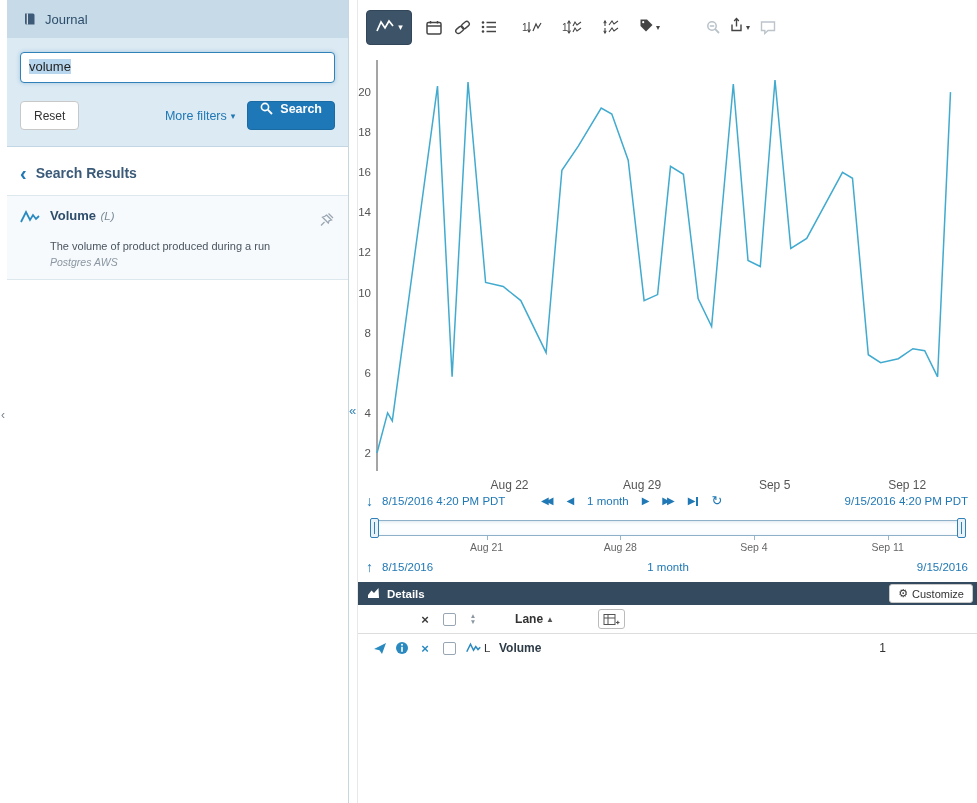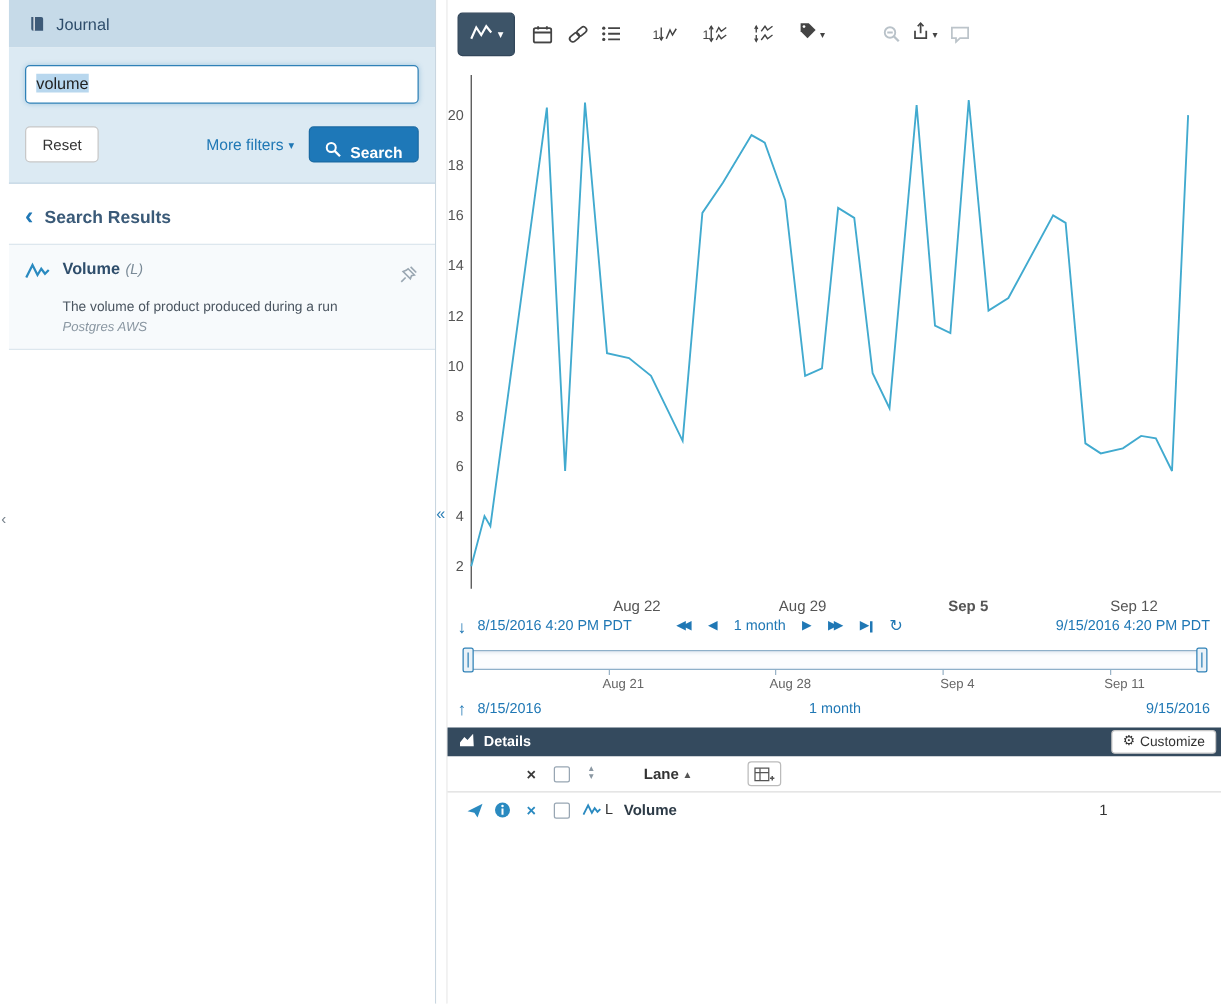--- a/index.html
+++ b/index.html
@@ -19,21 +19,21 @@
   .search-box{background:#dceaf3;padding:14px 13px 16px;border-bottom:1px solid #c3d6e4}
   .search-input{height:31px;background:#fff;border:1px solid #2f81b7;border-radius:4px;padding:6px 8px;
     font-size:13px;color:#222;box-shadow:0 0 4px rgba(47,129,183,.35);cursor:text}
   .search-input .sel{background:#b8d7ee}
   .search-actions{display:flex;align-items:center;margin-top:18px;gap:12px}
   .btn-reset{background:#fff;border:1px solid #c8c8c8;border-radius:4px;height:29px;padding:0 13px;
     font-size:12px;color:#333;cursor:pointer;font-family:inherit}
   .more-filters{margin-left:auto;color:#2078b5;font-size:12.5px;cursor:pointer;display:flex;align-items:center;gap:4px;text-decoration:none}
   .more-filters .caret{font-size:9px}
   .btn-search{background:#1e78b8;border:1px solid #1a6aa3;color:#fff;height:29px;border-radius:4px;
-    padding:0 12px;font-size:12.5px;font-weight:bold;display:flex;align-items:flex-end;gap:7px;cursor:pointer;font-family:inherit}
+    padding:0 12px;font-size:12.5px;font-weight:bold;display:flex;align-items:flex-start;gap:7px;cursor:pointer;font-family:inherit}
   .results-header{display:flex;align-items:center;gap:9px;padding:18px 13px 10px;font-size:14px;font-weight:bold;color:#3a5a78}
   .results-header .back{color:#2078b5;font-size:20px;font-weight:bold;line-height:14px;cursor:pointer}
   .result-card{display:flex;align-items:flex-start;gap:10px;margin-top:4px;padding:10px 13px 11px;background:#f7fafc;
     border-top:1px solid #dde7ee;border-bottom:1px solid #dde7ee;cursor:pointer}
   .result-card .sig{margin-top:3px}
   .r-title{font-weight:bold;font-size:13px;color:#2e4d6b}
   .r-unit{font-style:italic;color:#7a8a97;font-size:11.5px}
   .r-desc{font-size:11px;color:#4a5560;margin-top:16px}
   .r-src{font-size:10.5px;color:#8a97a2;font-style:italic;margin-top:4px}
   .pin{margin-left:auto;margin-top:6px;cursor:pointer}
@@ -70,21 +70,21 @@
   .endbar{display:inline-block;width:2px;height:9px;background:#2078b5;margin-left:1px}
   .refresh{font-size:13px}
   
   .slider{position:absolute;left:14px;top:519px;width:592px;height:20px}
   .track{position:absolute;left:0;top:1px;width:592px;height:16px;border:1px solid #8fb0c9;background:#fcfdfe;
     border-radius:2px;box-shadow:inset 0 1px 3px #dce6ee;cursor:ew-resize}
   .handle{position:absolute;top:-1px;width:9px;height:20px;background:#eaf2f8;border:1px solid #2f81b7;border-radius:2px;cursor:col-resize}
   .handle::after{content:"";position:absolute;left:3px;top:3px;width:1px;height:12px;background:#2f81b7}
   .handle.left{left:-2px}.handle.right{right:-2px}
   .tickmark{position:absolute;top:17px;width:1px;height:4px;background:#9ab4c8}
-  #slider-labels{position:absolute;left:26px;top:541px;width:592px;height:14px}
+  #slider-labels{position:absolute;left:14px;top:541px;width:592px;height:14px}
   .stick{position:absolute;transform:translateX(-50%);font-size:10.5px;color:#666;white-space:nowrap}
   
   .inv-row{position:absolute;left:0;top:561px;width:620px;height:18px;font-size:11.5px}
   .inv-center{position:absolute;left:0;right:0;text-align:center}
   
   .details-bar{position:absolute;left:0;top:582px;width:620px;height:23px;background:#344a5e;color:#fff;
     font-size:11.5px;font-weight:bold;display:flex;align-items:center;gap:7px;padding-left:9px}
   .customize{position:absolute;right:5px;top:2px;height:19px;background:#fff;border:1px solid #c9c9c9;border-radius:3px;
     font-size:11px;color:#333;display:flex;align-items:center;gap:4px;padding:0 8px;cursor:pointer;font-family:inherit}
   .gear{font-size:11px;line-height:11px}
@@ -303,21 +303,21 @@
         <text x="13" y="158.36633663366334" text-anchor="end" class="ytick">14</text>
         <text x="13" y="118.26732673267325" text-anchor="end" class="ytick">16</text>
         <text x="13" y="78.16831683168314" text-anchor="end" class="ytick">18</text>
         <text x="13" y="38.069306930693045" text-anchor="end" class="ytick">20</text>
         <line x1="19" y1="2" x2="19" y2="413" stroke="#4a4a4a" stroke-width="1"></line>
         <polyline points="19.0,395.0 29.6,354.9 34.3,362.9 79.5,28.1 94.1,318.8 110.0,24.0 127.6,224.5 145.2,228.5 162.8,242.6 188.1,294.7 203.9,112.3 220.3,88.2 243.2,50.1 253.8,56.1 270.2,102.2 286.1,242.6 299.6,236.6 312.5,108.3 325.4,116.3 340.1,240.6 353.6,268.6 375.3,26.0 390.0,202.5 402.3,208.5 417.0,22.0 432.8,190.5 448.7,180.4 484.5,114.3 494.5,120.3 510.3,296.7 522.6,304.7 540.3,300.7 554.9,290.7 566.7,292.7 579.6,318.8 592.5,34.1" fill="none" stroke="#41aacf" stroke-width="1.5"></polyline>
       </svg>
     <div id="x-labels">
         <span class="xtick" style="left: 151.545px;">Aug 22</span>
         <span class="xtick" style="left: 284.089px;">Aug 29</span>
-        <span class="xtick" style="left: 416.634px; font-weight: bold;">Sep 5</span>
+        <span class="xtick" style="left: 416.634px;">Sep 5</span>
         <span class="xtick" style="left: 549.178px;">Sep 12</span>
       </div>
   </div>
 
   <div class="nav-row">
     <span class="nav-left">
       <span class="blue-arrow">↓</span>
       <span class="date">8/15/2016 4:20 PM PDT</span>
     </span>
     <span class="nav-center">

